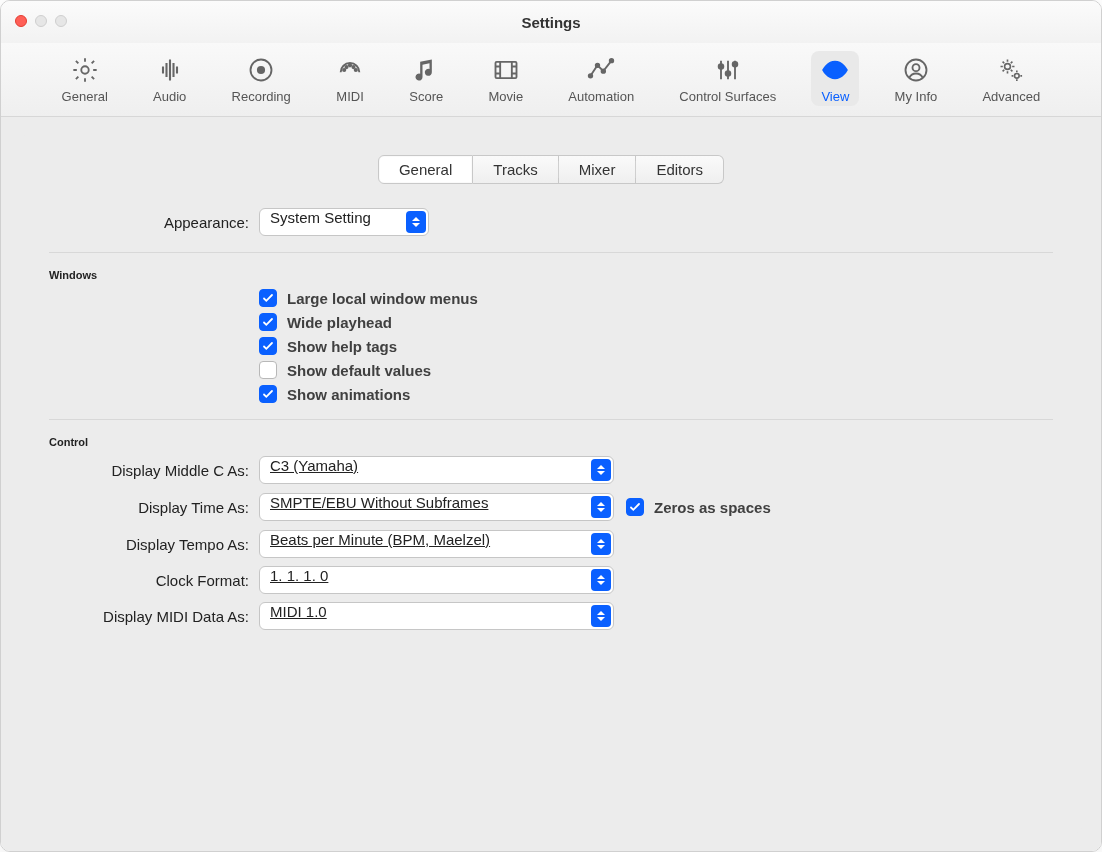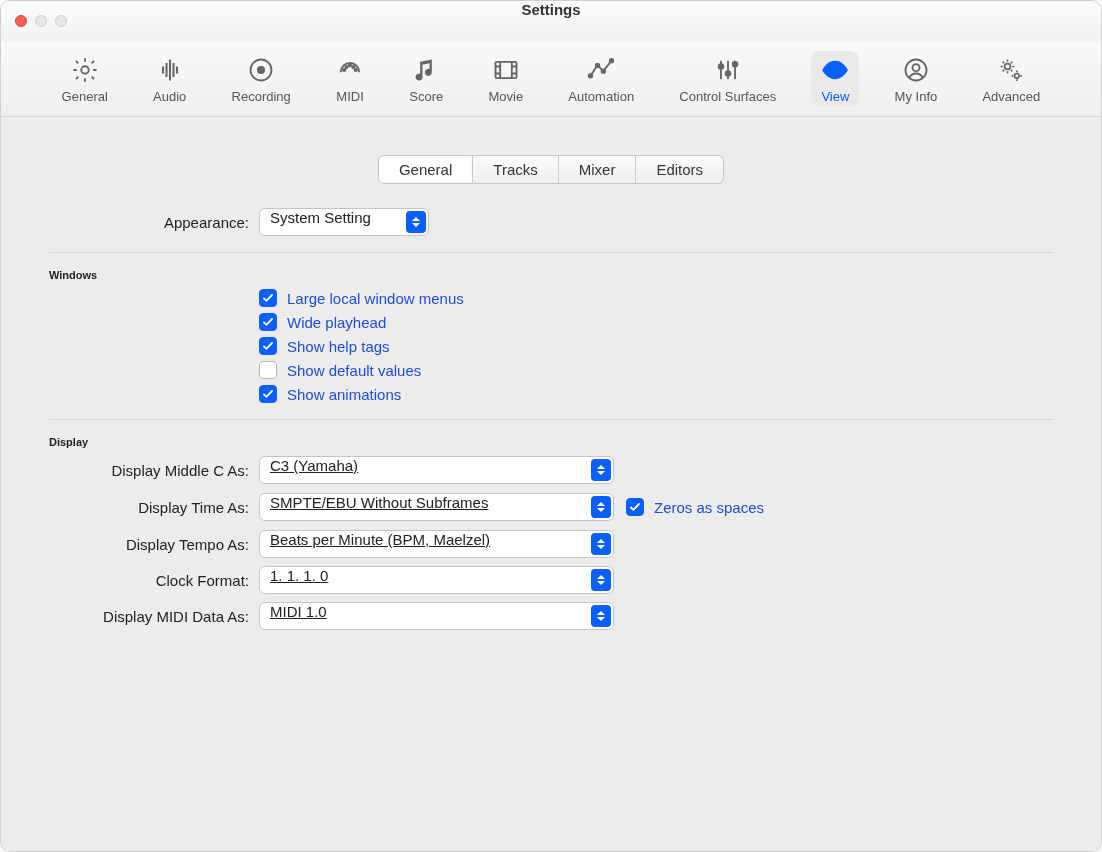--- a/index.html
+++ b/index.html
@@ -1,18 +1,18 @@
 <!DOCTYPE html>
 <html><head>
 <meta charset="utf-8">
 <style>
   * { box-sizing: border-box; margin: 0; padding: 0; }
   html, body { width: 1102px; height: 852px; font-family: -apple-system, "Helvetica Neue", Arial, sans-serif; background: #fff; }
   .window { width: 1102px; height: 852px; background: #fff; border: 1px solid #d0d0d0; border-radius: 10px; overflow: hidden; box-shadow: 0 4px 20px rgba(0,0,0,0.08);}
-  .titlebar { position: relative; height: 42px; display: flex; justify-content: center; background: linear-gradient(#fbfbfb,#f2f2f2); border-bottom: none;}
+  .titlebar { position: relative; height: 42px; display: flex; align-items: center; justify-content: center; background: linear-gradient(#fbfbfb,#f2f2f2); border-bottom: none;}
   .traffic { position: absolute; left: 14px; top: 14px; display: flex; gap: 8px;}
   .traffic span { width: 12px; height: 12px; border-radius: 50%; display: inline-block;}
   .traffic .close   { background:#ff5f57; border:1px solid #e33e32;}
   .traffic .min     { background:#e6e6e6; border:1px solid #cfcfcf;}
   .traffic .max     { background:#e6e6e6; border:1px solid #cfcfcf;}
   .title { font-size: 15px; font-weight: 600; color:#333;}
   .toolbar { display:flex; justify-content:space-around; align-items:flex-end; padding: 8px 38px 10px 38px; background: linear-gradient(#f9f9f9,#efefef); border-bottom:1px solid #d7d7d7;}
   .toolbar .tbitem { display:flex; flex-direction:column; align-items:center; gap:4px; font-size:13px; color:#555; border-radius:8px; padding:4px 10px 2px 10px; user-select:none;}
   .toolbar .tbitem.active { background:#e9e9e9; color:#0a60ff;}
   .toolbar .tbitem.active .icon svg * { stroke:#0a60ff!important; fill:#0a60ff!important; }
@@ -30,21 +30,21 @@
   .row { display:flex; align-items:center; margin:10px 0;}
   .lbl { flex: 0 0 210px; text-align:right; padding-right:10px; font-size:15px; color:#222;}
   .select { position:relative; display:inline-flex; align-items:center; background:#fff; border:1px solid #c6c6c6; border-radius:6px; height:28px; padding: 0 30px 10px 10px; font-size:15px; color:#222; min-width:170px;}
   .selbtn { position:absolute; right:2px; top:2px; bottom:2px; width:20px; border-radius:4px; background:#0a60ff; display:flex; flex-direction:column; align-items:center; justify-content:center;}
   .selbtn::before, .selbtn::after{ content:""; width:0; height:0; border-left:4px solid transparent; border-right:4px solid transparent;}
   .selbtn::before{ border-bottom:4px solid #fff; margin-bottom:2px;}
   .selbtn::after { border-top:4px solid #fff;}
   .wide { width:355px;text-decoration:underline;}
   hr.sep { border:none; border-top:1px solid #d8d8d8; margin: 16px 0;}
   .section-title { font-size:11px; font-weight:700; color:#222; margin: 4px 0 8px 0;}
-  .chk { display:flex; align-items:center; gap:10px; margin:6px 0; font-size:15px; color:#1d4ed8;}
+  .chk { display:flex; align-items:center; gap:10px; margin:6px 0; font-size:15px; color:#404040;font-weight:bold;}
   .chk .box { width:18px; height:18px; border-radius:4px; border:1px solid #b8b8b8; background:#fff; display:flex; align-items:center; justify-content:center;}
   .chk .box.checked { background:#0a60ff; border-color:#0a60ff;}
   .chk .box.checked svg { display:block;}
   .chk .box svg { display:none; width:12px; height:12px;}
   .indent { margin-left:210px;}
   .displays .row { margin: 8px 0;}
   .inline-chk { margin-left:12px;}
 </style>
 </head>
 <body>
@@ -240,21 +240,21 @@
               <svg viewBox="0 0 12 12">
                 <path d="M2 6.5l2.3 2.3L10 3" stroke="#fff" stroke-width="1.8" fill="none" stroke-linecap="round"></path>
               </svg>
             </span>
           <span>Show animations</span>
         </label>
       </div>
 
       <hr class="sep">
 
-      <div class="section-title">Display</div>
+      <div class="section-title">Control</div>
 
       <div class="displays">
 
         <div class="row">
           <div class="lbl">Display Middle C As:</div>
           <div class="select wide">
             <span>C3 (Yamaha)</span>
             <span class="selbtn"></span>
           </div>
         </div>

